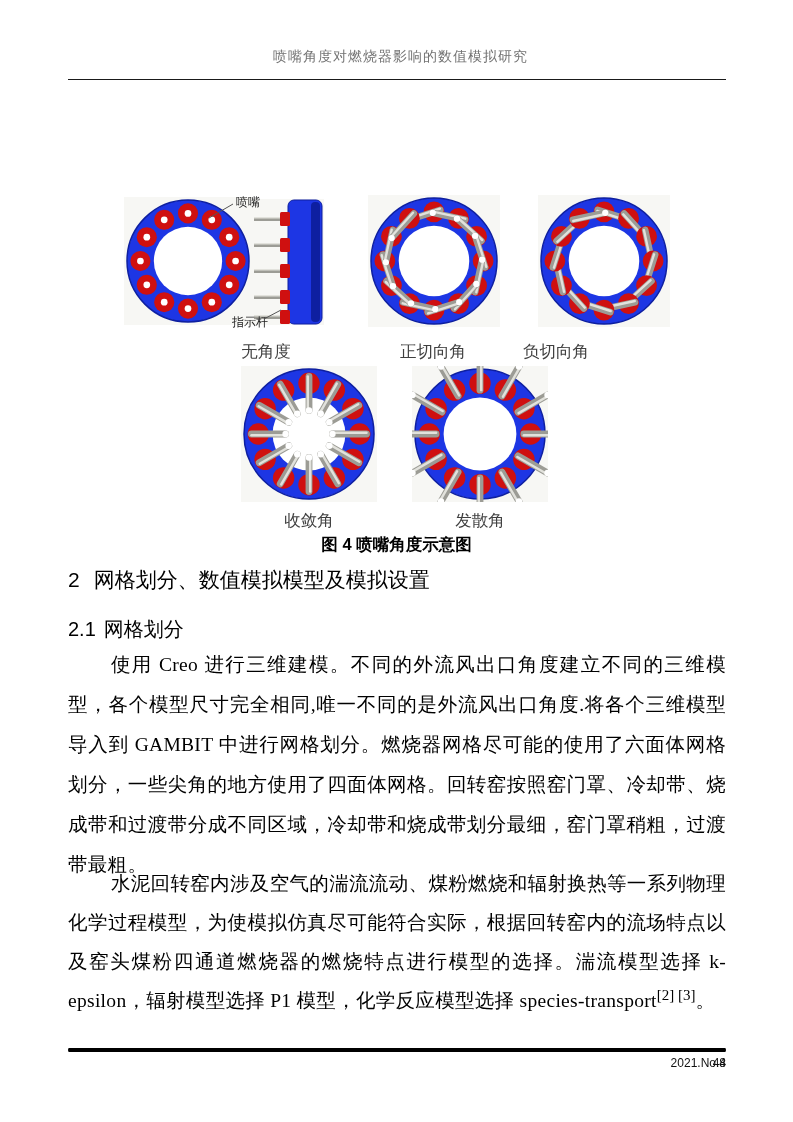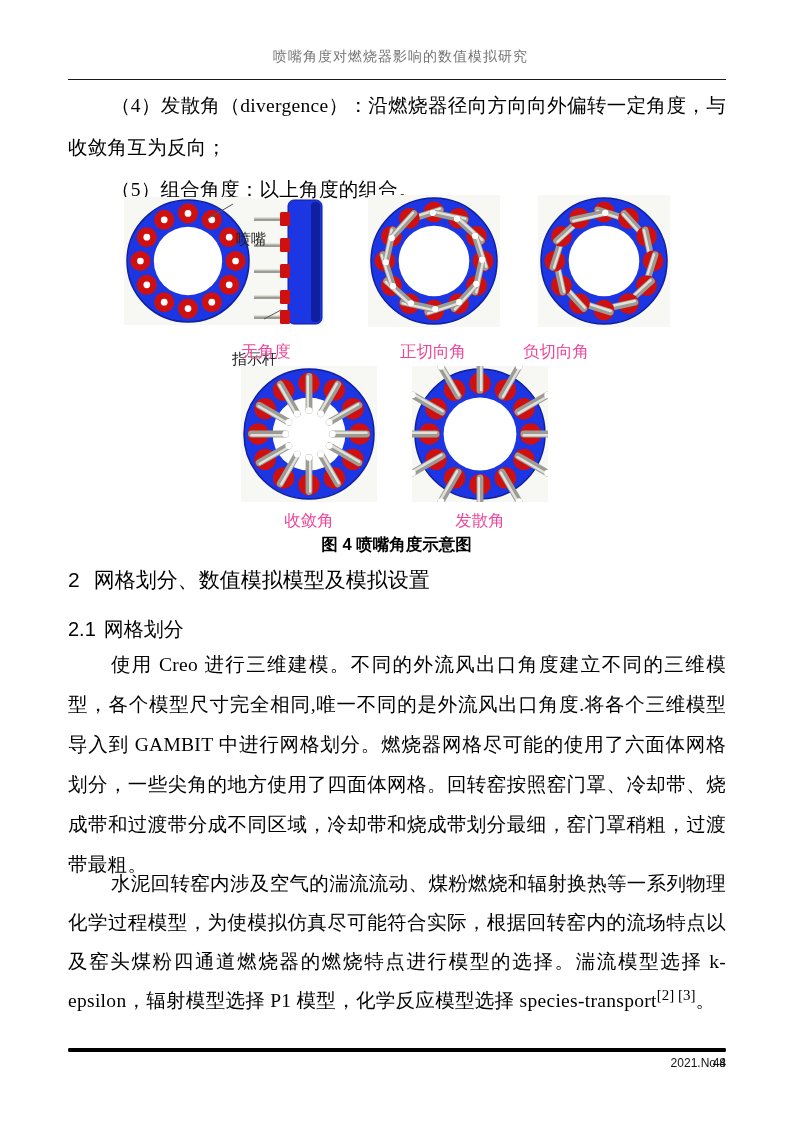--- a/index.html
+++ b/index.html
@@ -21,25 +21,25 @@
   .intro{position:absolute; top:85px; left:68px; width:658px;}
   .body-text{
     margin:0; font-size:19.5px; line-height:42px;
     text-align:justify; text-indent:2.2em; letter-spacing:0.3px;
   }
   
   .figure{position:absolute; top:190px; left:0; width:793px; height:372px;}
   .panel{position:absolute; background:#f7f7f4;}
   .fig-label{
     position:absolute; text-align:center; font-size:16.5px; font-weight:500;
-    font-family:Liberation Sans, sans-serif; color:#ec4899;
+    font-family:Liberation Sans, sans-serif; color:#404040;
   }
   .fig-annot{
-    position:absolute; font-size:15px; color:#222;
-    font-family:Liberation Serif, serif; white-space:nowrap;margin-top:36px;
+    position:absolute; font-size:12px; color:#222;
+    font-family:Liberation Serif, serif; white-space:nowrap;
   }
   .leaders{position:absolute; left:0; top:0; pointer-events:none;}
   .fig-caption{
     position:absolute; top:344px; left:0; width:100%; text-align:center;
     font-size:16.5px; font-weight:700;
     font-family:"Liberation Sans","DejaVu Sans",sans-serif;
   }
   
   .h-sec{
     position:absolute; left:68px; margin:0;
@@ -68,24 +68,20 @@
   .issue{position:absolute; right:0;}
 </style>
 </head>
 <body>
 
 <div class="page">
 
   <div class="running-head">喷嘴角度对燃烧器影响的数值模拟研究</div>
   <div class="header-rule"></div>
 
-  <div class="intro">
-    <p class="body-text">（4）发散角（divergence）：沿燃烧器径向方向向外偏转一定角度，与收敛角互为反向；</p>
-    <p class="body-text">（5）组合角度：以上角度的组合。</p>
-  </div>
 
   <div class="figure">
 
     <div class="panel" style="left: 124px; top: 7px; width: 128px; height: 128px; background: rgb(247, 247, 244);"><svg width="128" height="128" viewBox="0 0 128 128">
           <circle cx="64" cy="64" r="61" fill="#1d36e4" stroke="#0e1fa0" stroke-width="1.5"></circle>
           <circle cx="64" cy="64" r="34.160000000000004" fill="#ffffff"></circle>
           <circle cx="64" cy="16.42" r="10.065000000000001" fill="#cf1010"></circle>
           <circle cx="64" cy="16.42" r="3.355" fill="#ffffff"></circle>
           <circle cx="87.78999999999999" cy="22.794511287936402" r="10.065000000000001" fill="#cf1010"></circle>
           <circle cx="87.78999999999999" cy="22.794511287936402" r="3.355" fill="#ffffff"></circle>

